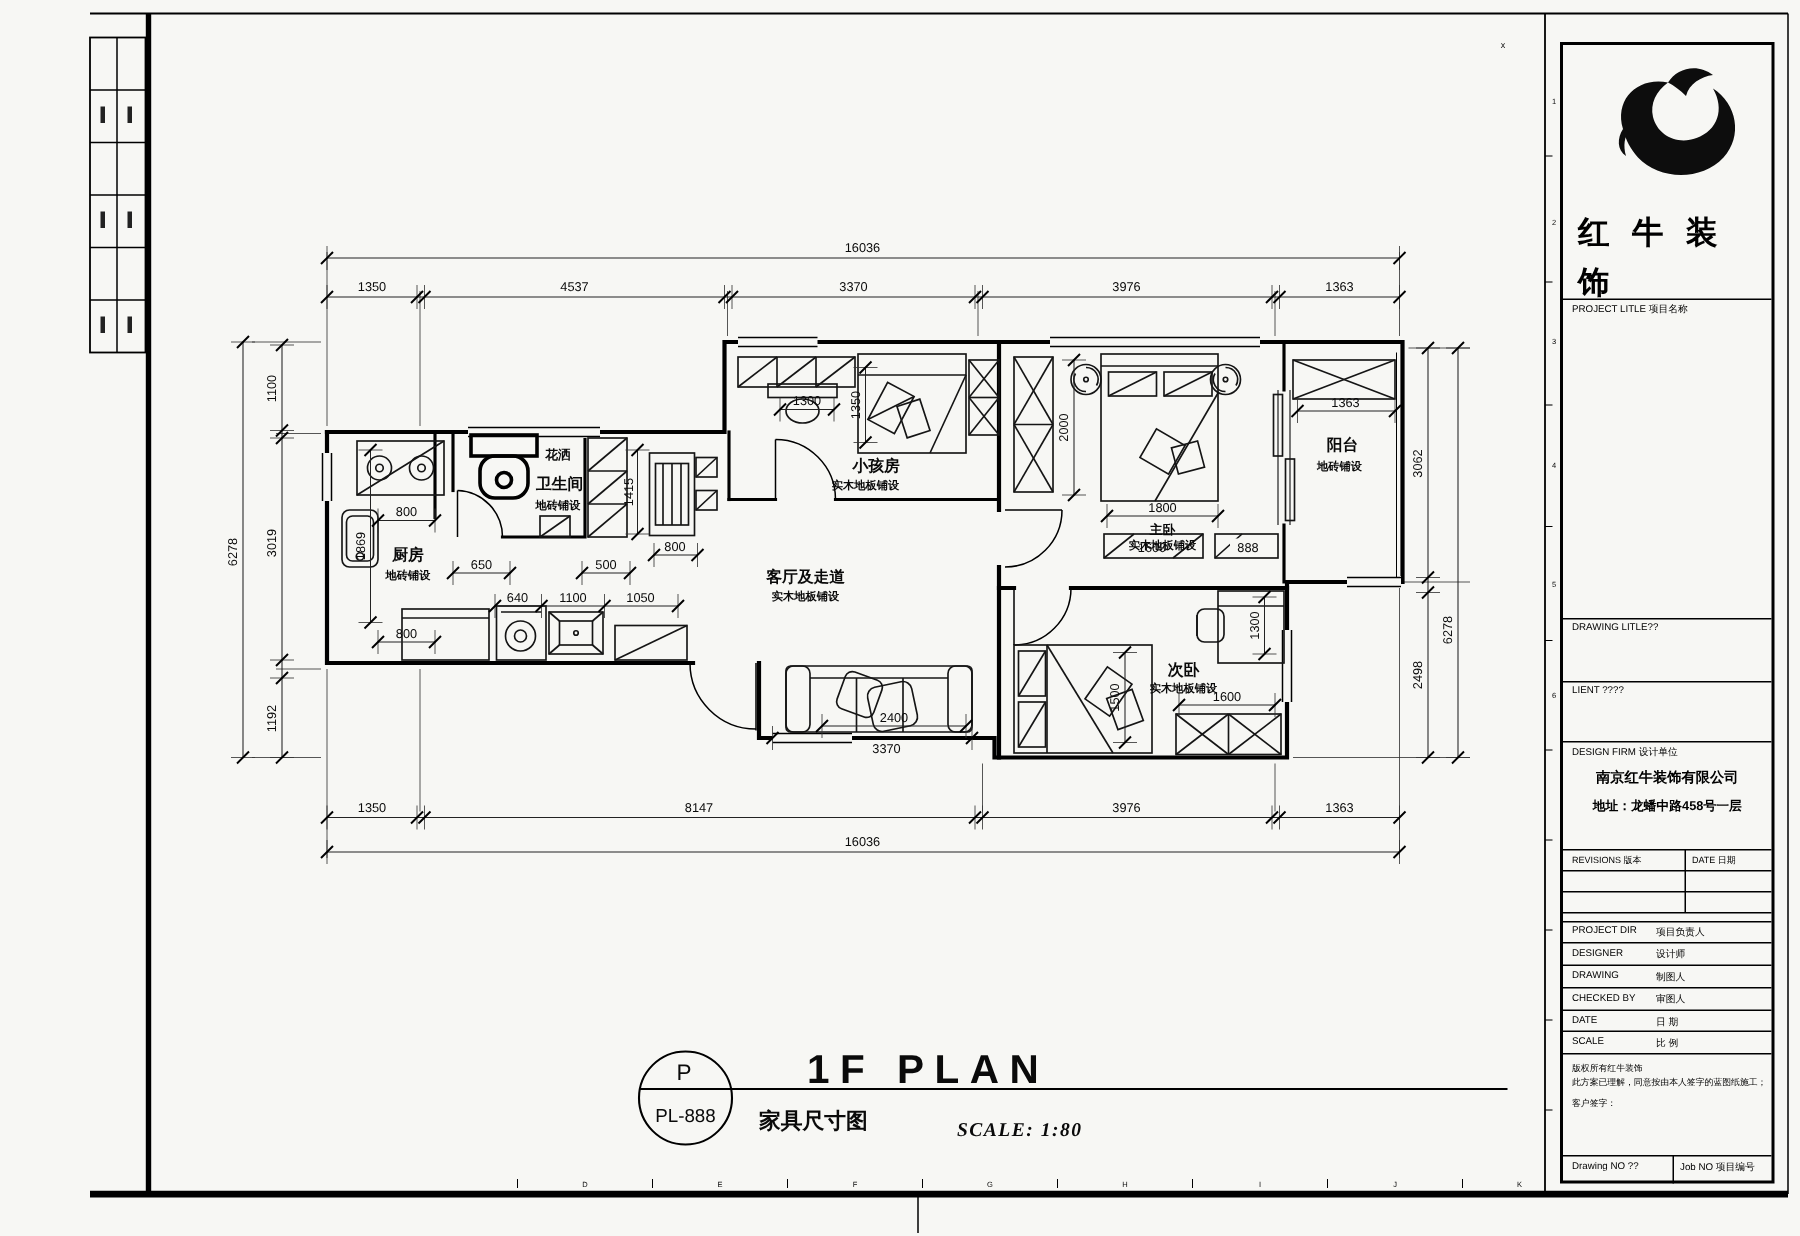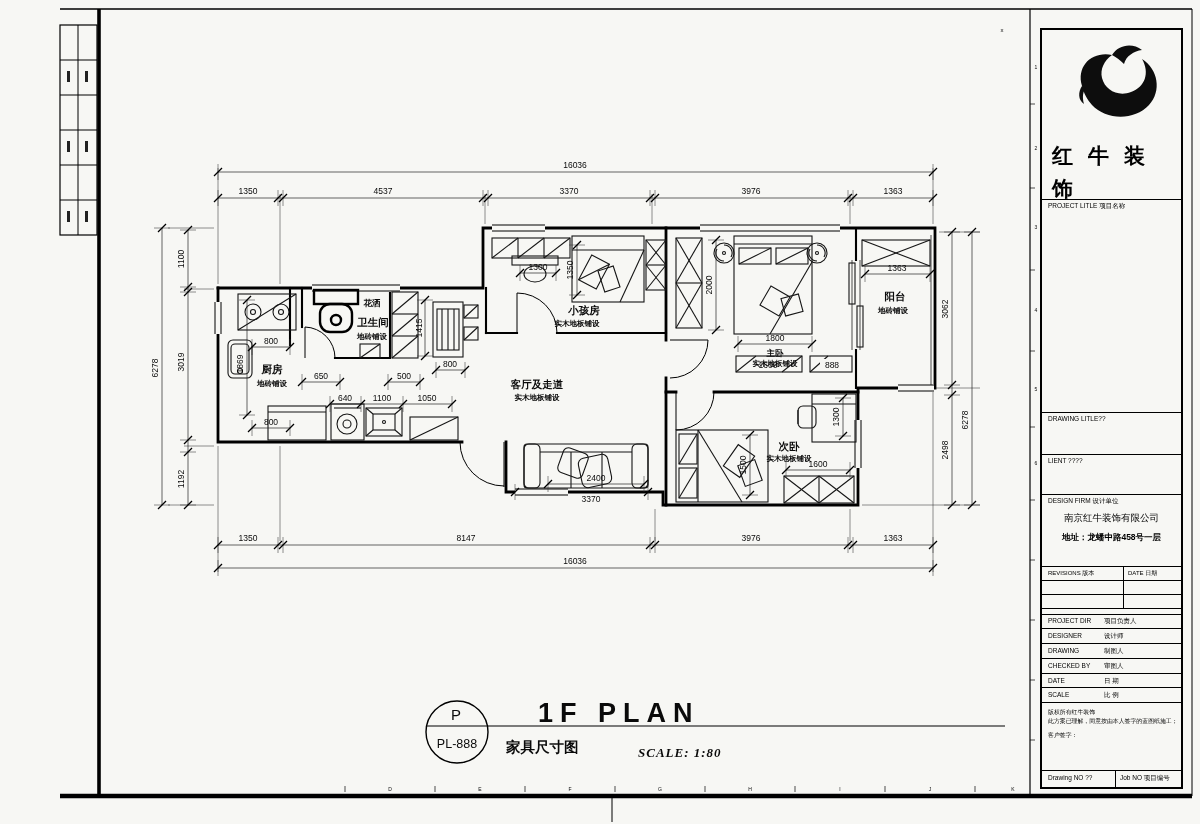--- a/index.html
+++ b/index.html
@@ -598,21 +598,21 @@
   <div class="tb-label" style="top:172px;">PROJECT LITLE 项目名称</div>
 
   <div class="tb-h" style="top:382px;"></div>
   <div class="tb-label" style="top:385px;">DRAWING LITLE??</div>
 
   <div class="tb-h" style="top:424px;"></div>
   <div class="tb-label" style="top:427px;">LIENT ????</div>
 
   <div class="tb-h" style="top:464px;"></div>
   <div class="tb-label" style="top:467px;">DESIGN FIRM 设计单位</div>
-  <div class="tb-center" style="top:482px;font-size:9.5px;font-weight:400;">南京红牛装饰有限公司</div>
+  <div class="tb-center" style="top:482px;font-size:9.5px;font-weight:700;">南京红牛装饰有限公司</div>
   <div class="tb-center" style="top:502px;font-size:8.5px;font-weight:600;">地址：龙蟠中路458号一层</div>
 
   <div class="tb-h" style="top:536px;"></div>
   <div class="tb-label" style="top:539px;font-size:6px;">REVISIONS 版本</div>
   <div class="tb-label" style="left:86px;top:539px;font-size:6px;">DATE 日期</div>
   <div class="tb-v" style="left:81px;top:536px;height:42px;"></div>
   <div class="tb-h" style="top:550px;"></div>
   <div class="tb-h" style="top:564px;"></div>
   <div class="tb-h" style="top:578px;"></div>
 

